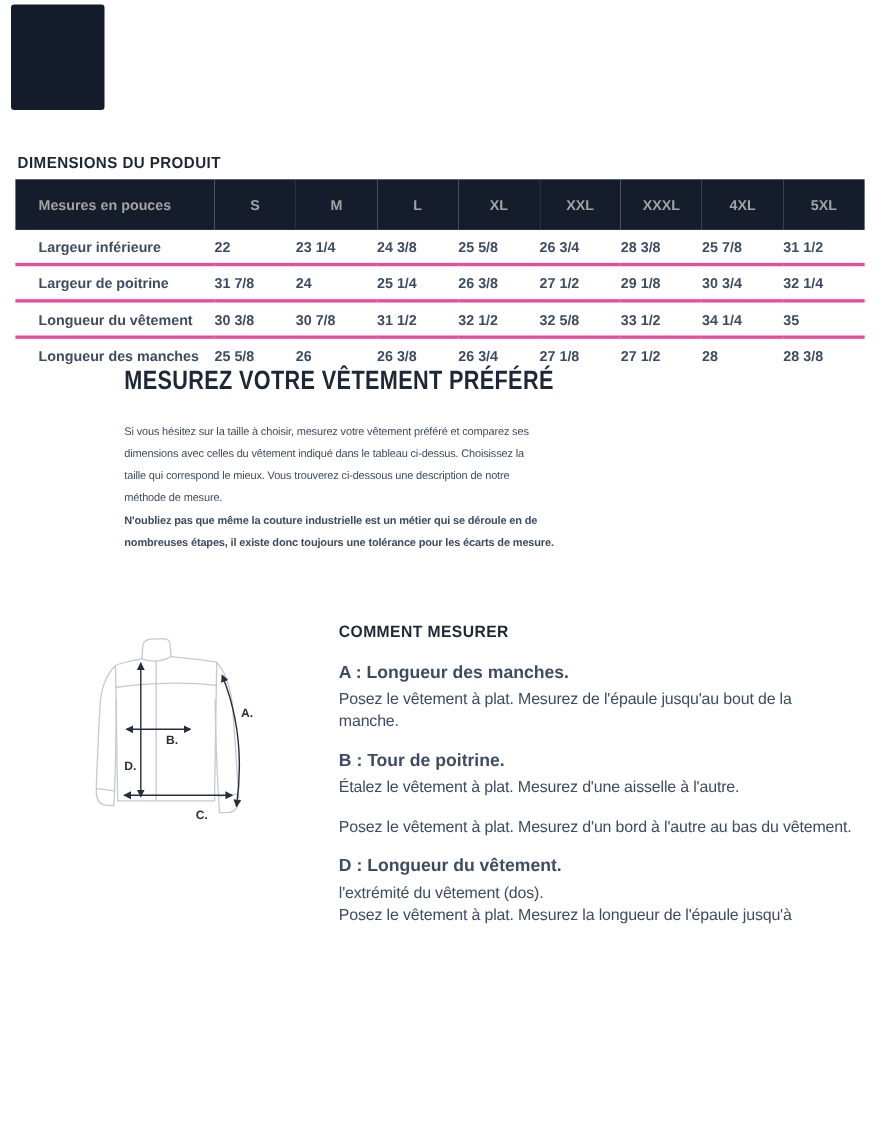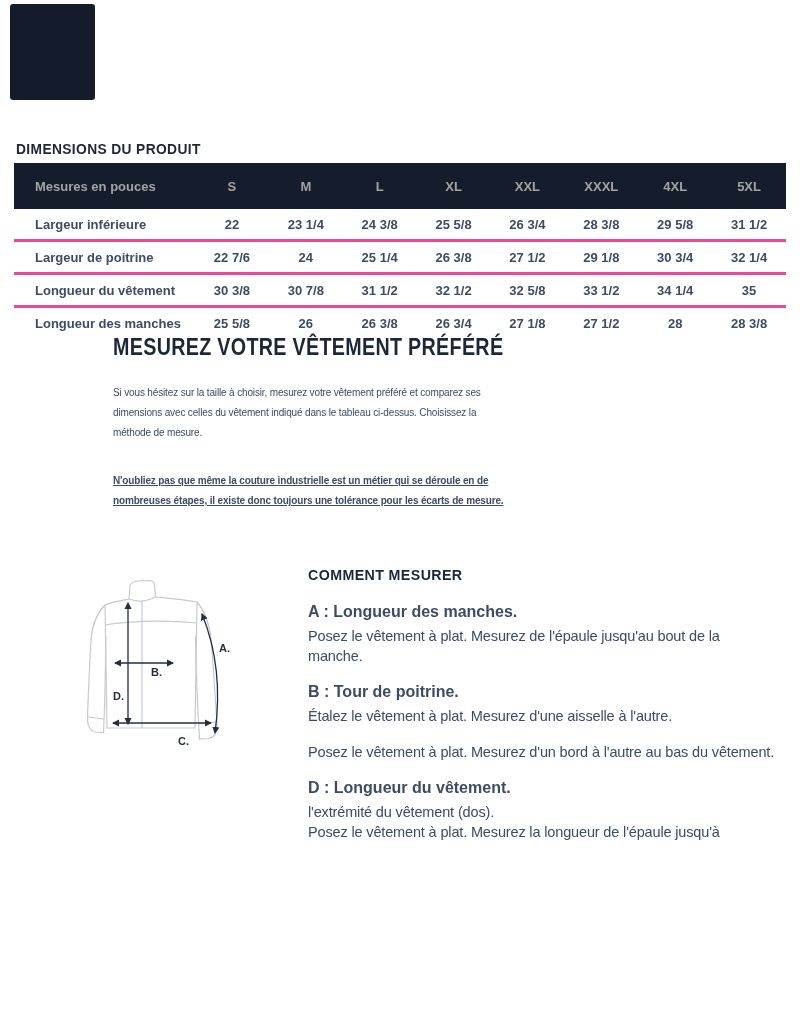--- a/index.html
+++ b/index.html
@@ -16,29 +16,29 @@
   .dims-title{position:absolute;left:16px;top:129px;font-size:14.5px;transform:scaleX(.95);}
   .measure-title{font-size:24px;transform:scaleX(.82);margin:0 0 22px 0;}
   .howto-title{font-size:15px;transform:scaleX(.95);margin:0 0 19px 0;}
 
   
   .size-table{position:absolute;left:14px;top:163px;width:772px;border-collapse:collapse;
               table-layout:fixed;font-size:13px;}
   .size-table thead th{background:#151c2b;color:#a3a3a3;font-weight:700;height:38px;
                        text-align:center;padding:4px;}
   .size-table thead th.label-col{text-align:left;padding-left:21px;}
-  .size-table tbody td{height:30px;text-align:center;font-weight:700;color:#3d4c63;padding:0;}
+  .size-table tbody td{height:30px;font-weight:700;color:#3d4c63;padding:0;}
   .size-table tbody td.label-col{text-align:left;padding-left:21px;margin-top:43px;}
   .size-table tbody tr + tr td{border-top:3px solid #ec4899;}
 
   
   .measure-block{position:absolute;left:113px;top:333px;width:610px;}
   .para{margin:0;}
   .para-line{white-space:nowrap;font-size:10px;line-height:20px;letter-spacing:-.15px;}
-  .para.note{margin-top:28px;text-decoration:underline;}
+  .para.note{margin-top:1px;}
   .para.note .para-line{font-weight:700;}
 
   
   .howto-col{position:absolute;left:308px;top:566px;width:505px;}
   .howto-item{margin-bottom:16px;}
   .howto-label{font-weight:700;font-size:16px;line-height:20px;margin-bottom:4px;white-space:nowrap;}
   .howto-line{font-size:14.5px;line-height:20px;letter-spacing:-.15px;white-space:nowrap;}
 
   
   .diagram{position:absolute;left:85px;top:578px;width:160px;height:182px;}
@@ -77,26 +77,26 @@
     </thead>
     <tbody>
       <tr>
         <td class="label-col">Largeur inférieure</td>
         <td>22</td>
         <td>23 1/4</td>
         <td>24 3/8</td>
         <td>25 5/8</td>
         <td>26 3/4</td>
         <td>28 3/8</td>
-        <td>29 5/8</td>
+        <td>25 7/8</td>
         <td>31 1/2</td>
       </tr>
       <tr>
         <td class="label-col">Largeur de poitrine</td>
-        <td>22 7/6</td>
+        <td>31 7/8</td>
         <td>24</td>
         <td>25 1/4</td>
         <td>26 3/8</td>
         <td>27 1/2</td>
         <td>29 1/8</td>
         <td>30 3/4</td>
         <td>32 1/4</td>
       </tr>
       <tr>
         <td class="label-col">Longueur du vêtement</td>
@@ -121,20 +121,21 @@
         <td>28 3/8</td>
       </tr>
     </tbody>
   </table>
 
   <div class="measure-block">
     <h1 class="display-title measure-title">MESUREZ VOTRE VÊTEMENT PRÉFÉRÉ</h1>
     <div class="para">
       <div class="para-line">Si vous hésitez sur la taille à choisir, mesurez votre vêtement préféré et comparez ses</div>
       <div class="para-line">dimensions avec celles du vêtement indiqué dans le tableau ci-dessus. Choisissez la</div>
+      <div class="para-line">taille qui correspond le mieux. Vous trouverez ci-dessous une description de notre</div>
       <div class="para-line">méthode de mesure.</div>
     </div>
     <div class="para note">
       <div class="para-line">N'oubliez pas que même la couture industrielle est un métier qui se déroule en de</div>
       <div class="para-line">nombreuses étapes, il existe donc toujours une tolérance pour les écarts de mesure.</div>
     </div>
   </div>
 
   <div class="diagram">
     <svg viewBox="0 0 160 182" xmlns="http://www.w3.org/2000/svg">

